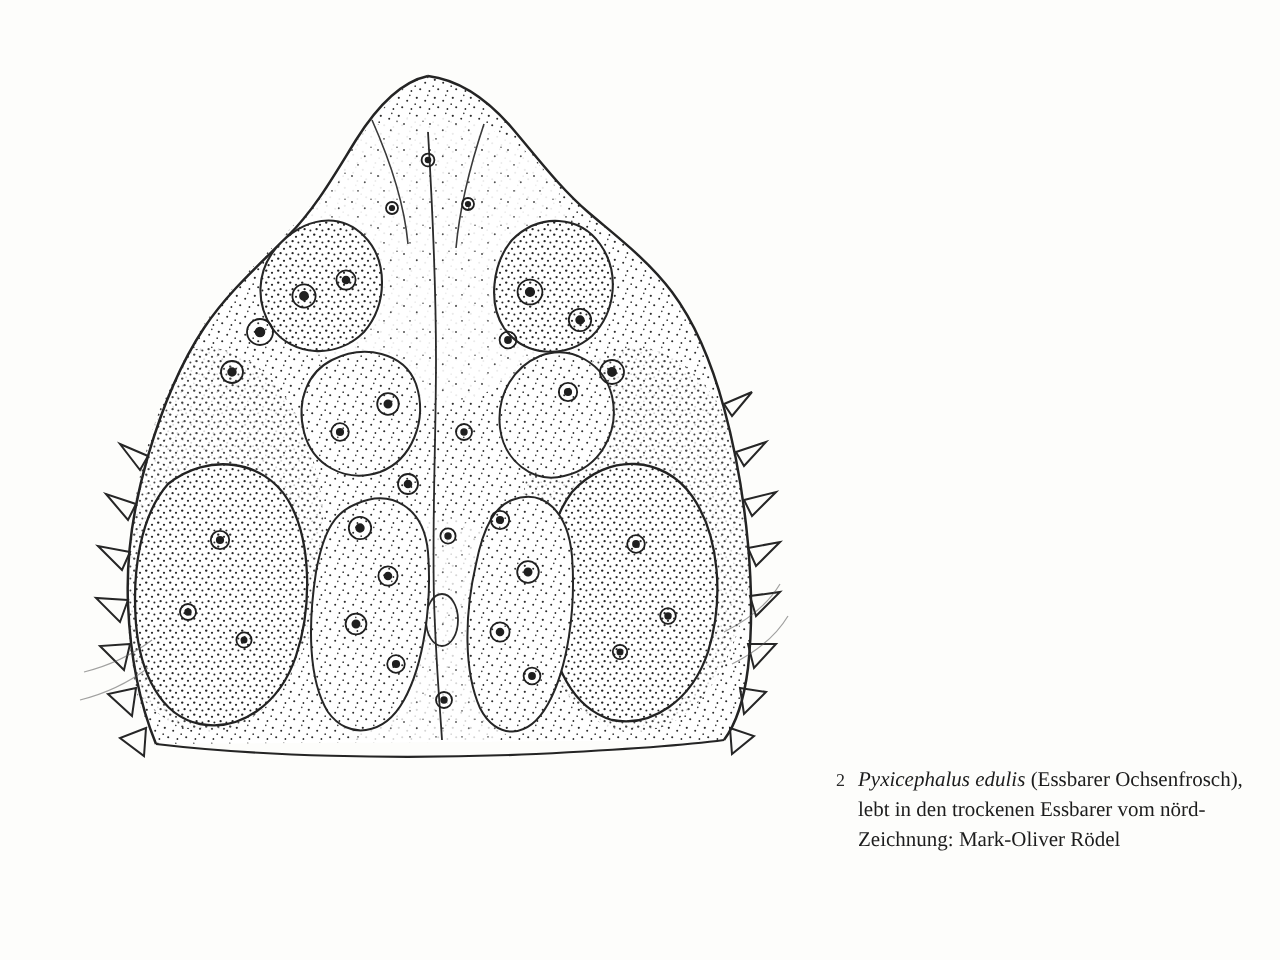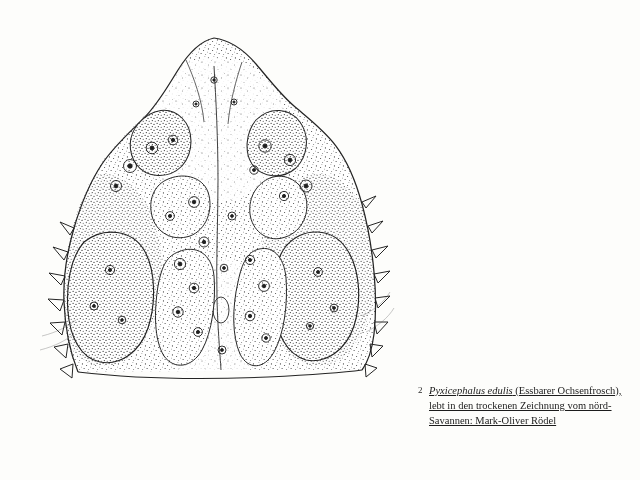--- a/index.html
+++ b/index.html
@@ -52,21 +52,20 @@
   .caption-number {
     position: absolute;
     left: 0;
     top: 0;
     font-size: 9px;
     color: #2a2a2a;
   }
   .caption-body {
     margin-left: 11px;
     text-align: left;
-    text-decoration: underline;
   }
   .caption-body .sci {
     font-style: italic;
   }
   .caption-line {
     display: block;
     white-space: nowrap;
   }
 </style>
 </head>
@@ -261,18 +260,18 @@
         <path d="M344 296 C356 290 366 282 372 272"></path>
         <path d="M348 312 C360 306 370 298 376 288"></path>
       </g>
     </svg>
   </div>
 
   <div class="caption">
     <span class="caption-number">2</span>
     <div class="caption-body">
       <span class="caption-line"><span class="sci">Pyxicephalus edulis</span> <span>(Essbarer Ochsenfrosch),</span></span>
-      <span class="caption-line">lebt in den trockenen Zeichnung vom nörd-</span>
-      <span class="caption-line">Savannen: Mark-Oliver Rödel</span>
+      <span class="caption-line">lebt in den trockenen Essbarer vom nörd-</span>
+      <span class="caption-line">Zeichnung: Mark-Oliver Rödel</span>
     </div>
   </div>
 
 </div>
 
 </body></html>

